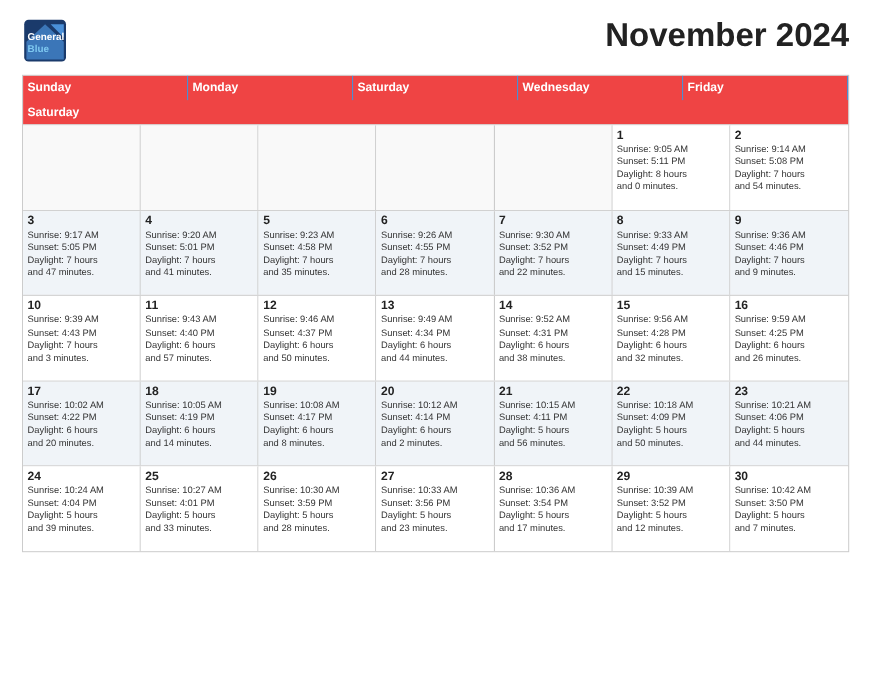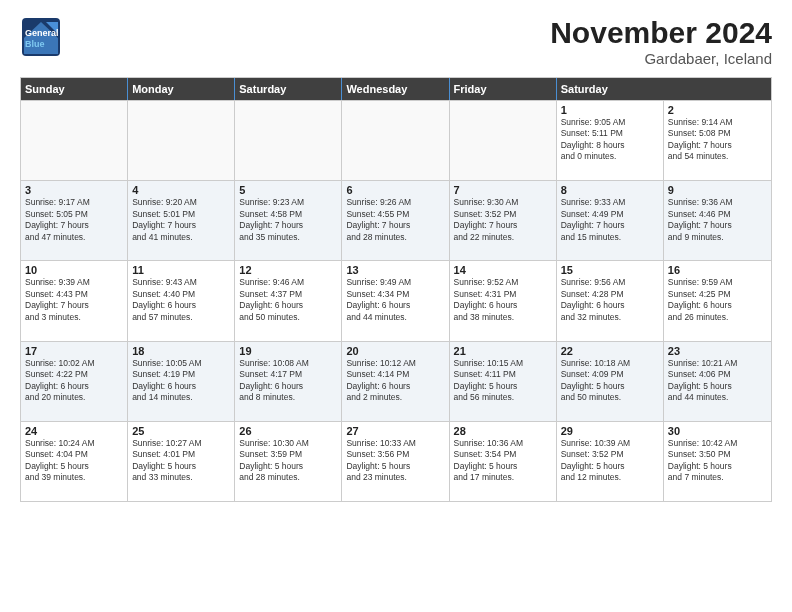--- a/index.html
+++ b/index.html
@@ -38,22 +38,22 @@
       color: #555;
     }
     .calendar {
       flex: 1;
       display: flex;
       flex-direction: column;
       border: 1px solid #ccc;
     }
     .cal-header {
       display: grid;
-      grid-template-columns: repeat(7, 1fr);
-      background: #404040;
+      grid-template-columns: repeat(5, 1fr);
+      background: #ef4444;
     }
     .cal-header-cell {
       color: #fff;
       font-size: 11px;
       font-weight: bold;
       padding: 5px 4px;
       text-align: left;
       border-right: 1px solid #4a8fd4;
     }
     .cal-header-cell:last-child { border-right: none; }
@@ -108,21 +108,20 @@
 
         <rect x="2" y="2" width="38" height="38" rx="4" fill="#1a3a6b"></rect>
         <polygon points="21,6 38,22 38,38 21,38 4,38 4,22" fill="#4a90d9" opacity="0.7"></polygon>
         <polygon points="26,6 38,18 38,6" fill="#4a90d9"></polygon>
         <text x="5" y="20" font-size="9" font-weight="bold" fill="white" font-family="Arial">General</text>
         <text x="5" y="31" font-size="9" font-weight="bold" fill="#7ec8f0" font-family="Arial">Blue</text>
       </svg>
     </div>
     <div class="title-block">
       <h1>November 2024</h1>
-      <h2>Gardabaer, Iceland</h2>
     </div>
   </div>
 
   <div class="calendar">
     <div class="cal-header">
     <div class="cal-header-cell">Sunday</div>
         <div class="cal-header-cell">Monday</div>
         <div class="cal-header-cell">Saturday</div>
         <div class="cal-header-cell">Wednesday</div>
         <div class="cal-header-cell">Friday</div>

